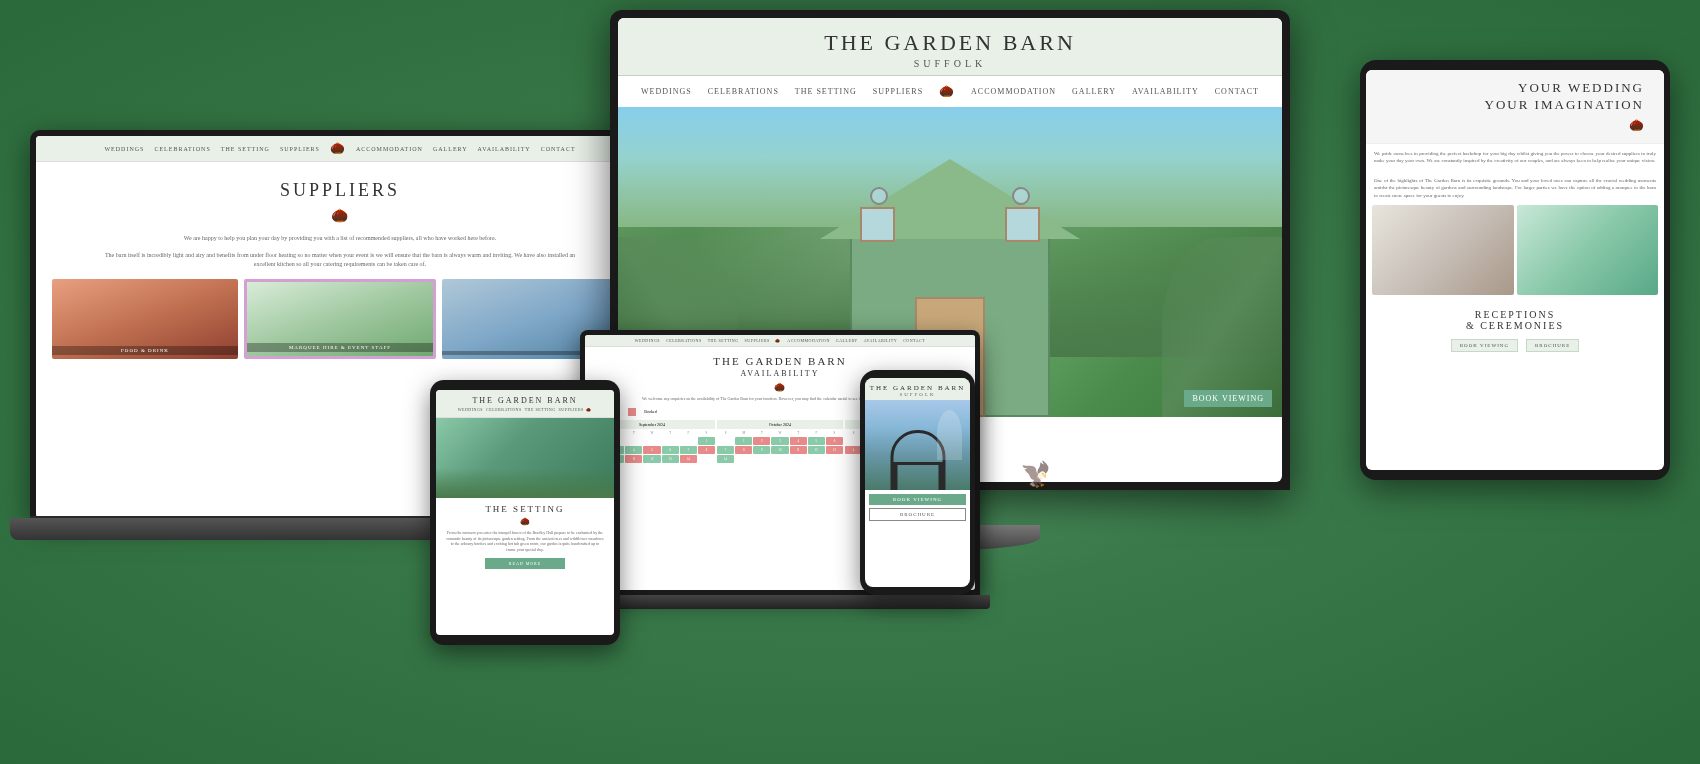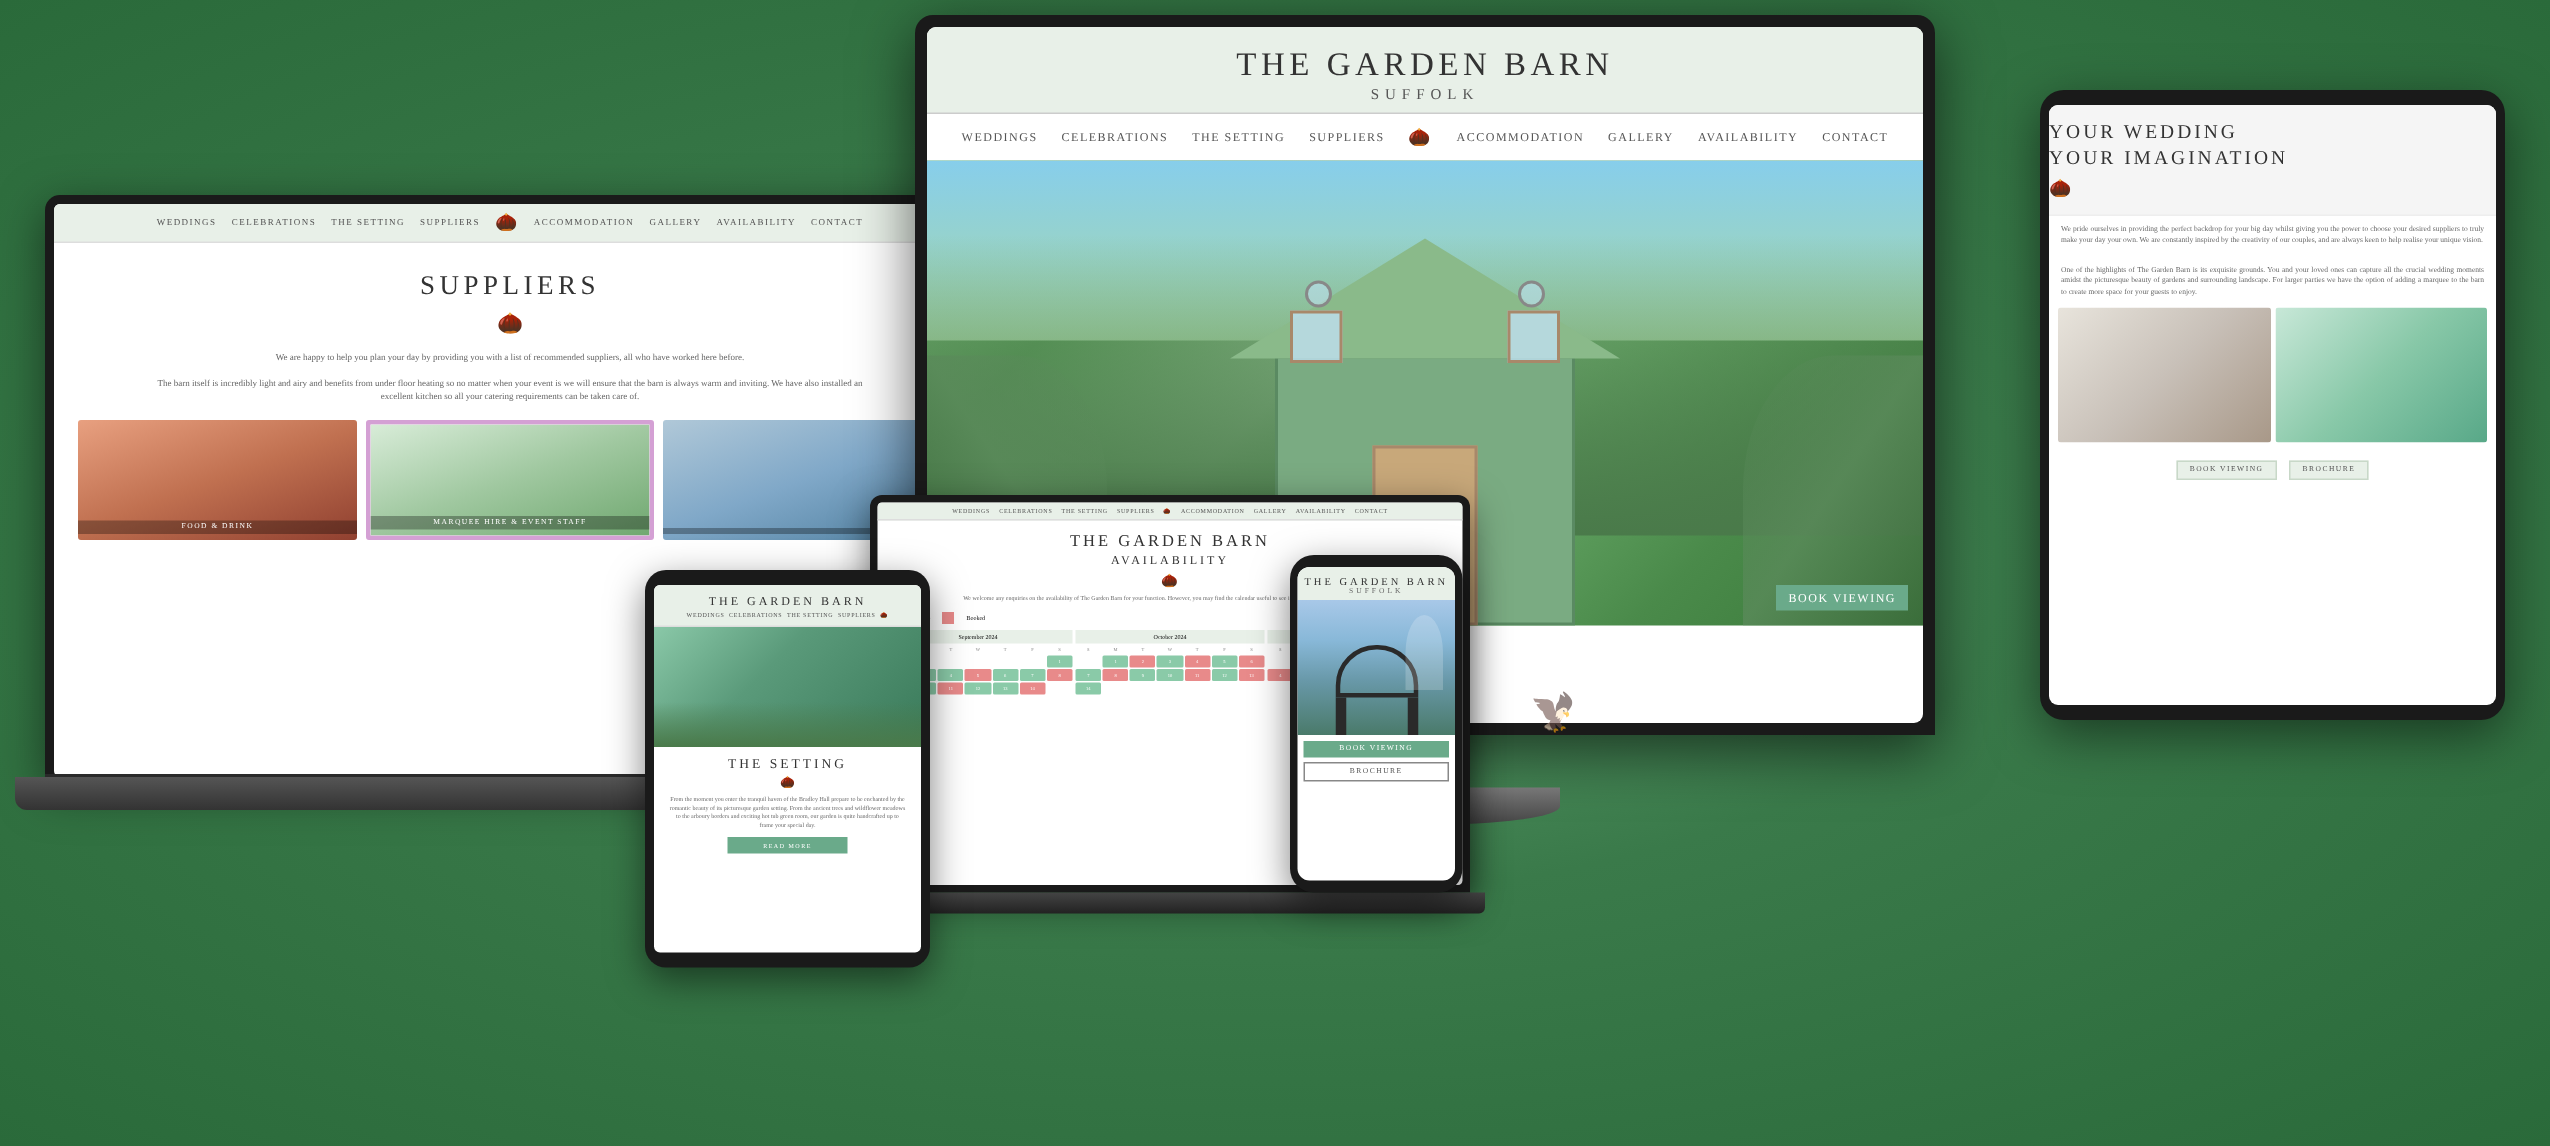--- a/index.html
+++ b/index.html
@@ -563,22 +563,22 @@
       width: 100%;
       height: 100%;
       background: #fff;
       border-radius: 6px;
       overflow: hidden;
     }
 
     
     .tl-header {
       background: #f5f5f5;
-      text-align: left;
-      padding: 10px 0 6px;
+      text-align: right;
+      padding: 10px 20px 6px;
       border-bottom: 1px solid #eee;
     }
 
     .tl-page-title {
       font-size: 13px;
       letter-spacing: 2px;
       color: #333;
       font-weight: normal;
       line-height: 1.3;
     }
@@ -947,20 +947,21 @@
 
         <div class="tl-images">
           <div class="tl-img tl-img-1">
             <div style="width:100%;height:100%;background:linear-gradient(135deg,#e8e4dc 0%,#c8c0b8 50%,#a89888 100%);"></div>
           </div>
           <div class="tl-img tl-img-2">
             <div style="width:100%;height:100%;background:linear-gradient(135deg,#c8e8d8 0%,#88c8a8 50%,#58a888 100%);"></div>
           </div>
         </div>
 
+        <div class="tl-section-title">RECEPTIONS<br>&amp; CEREMONIES</div>
 
         <div class="tl-section-btn">
           <div class="tl-btn">BOOK VIEWING</div>
           <div class="tl-btn">BROCHURE</div>
         </div>
       </div>
     </div>
   </div>
 
   <div class="swallow swallow-1">🦅</div>

